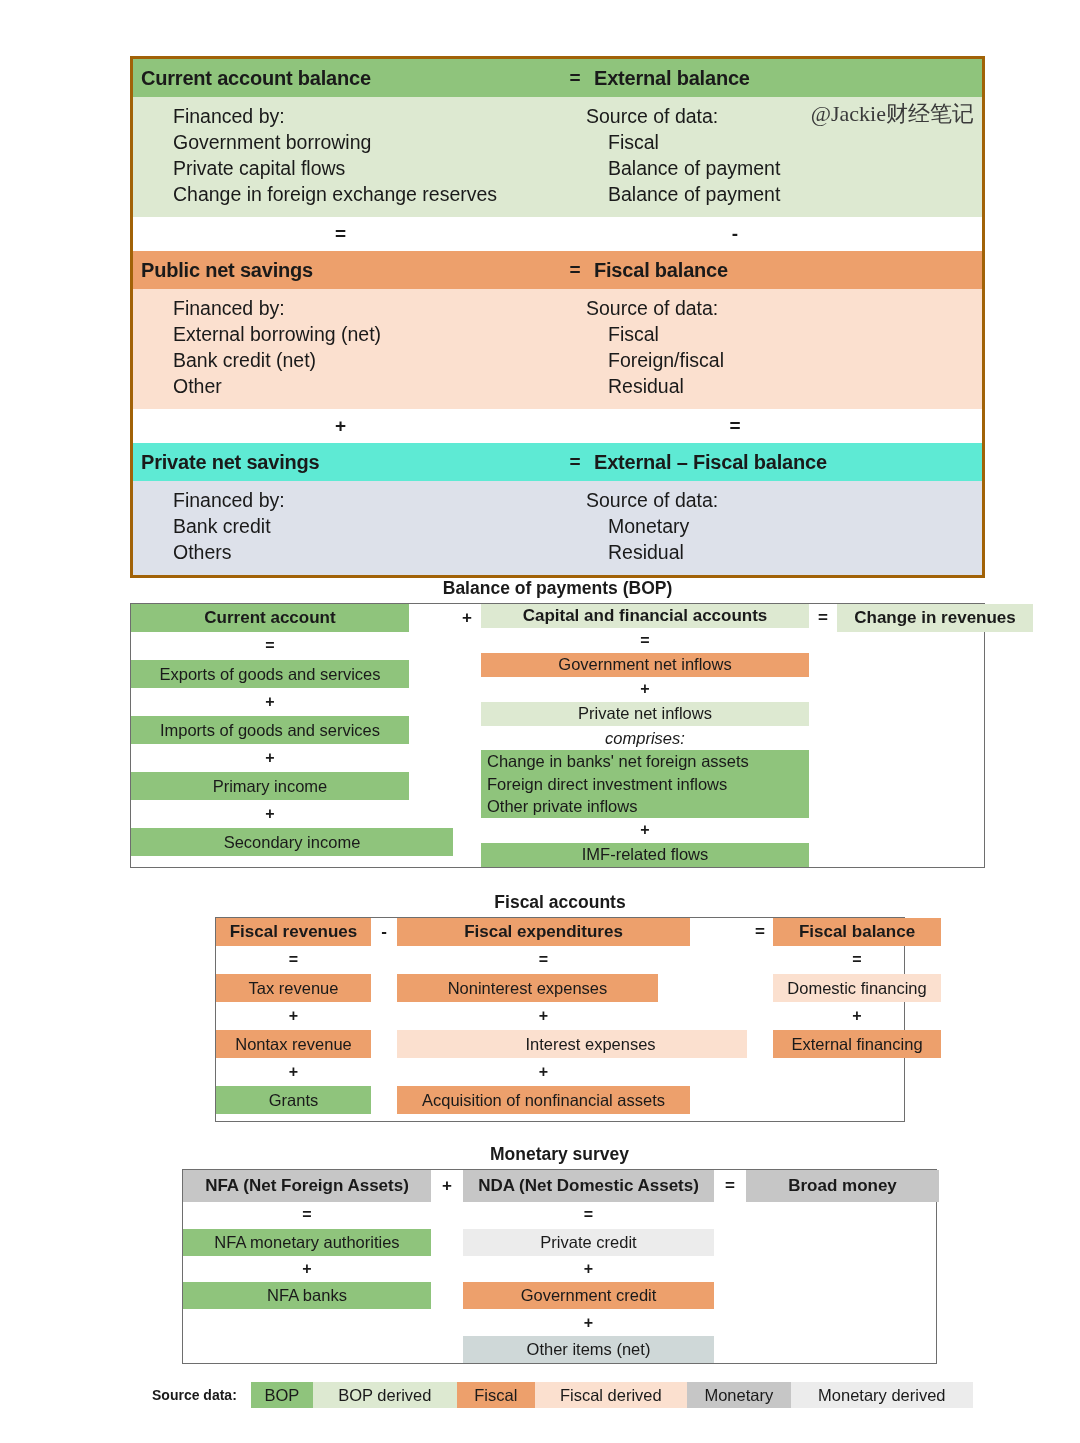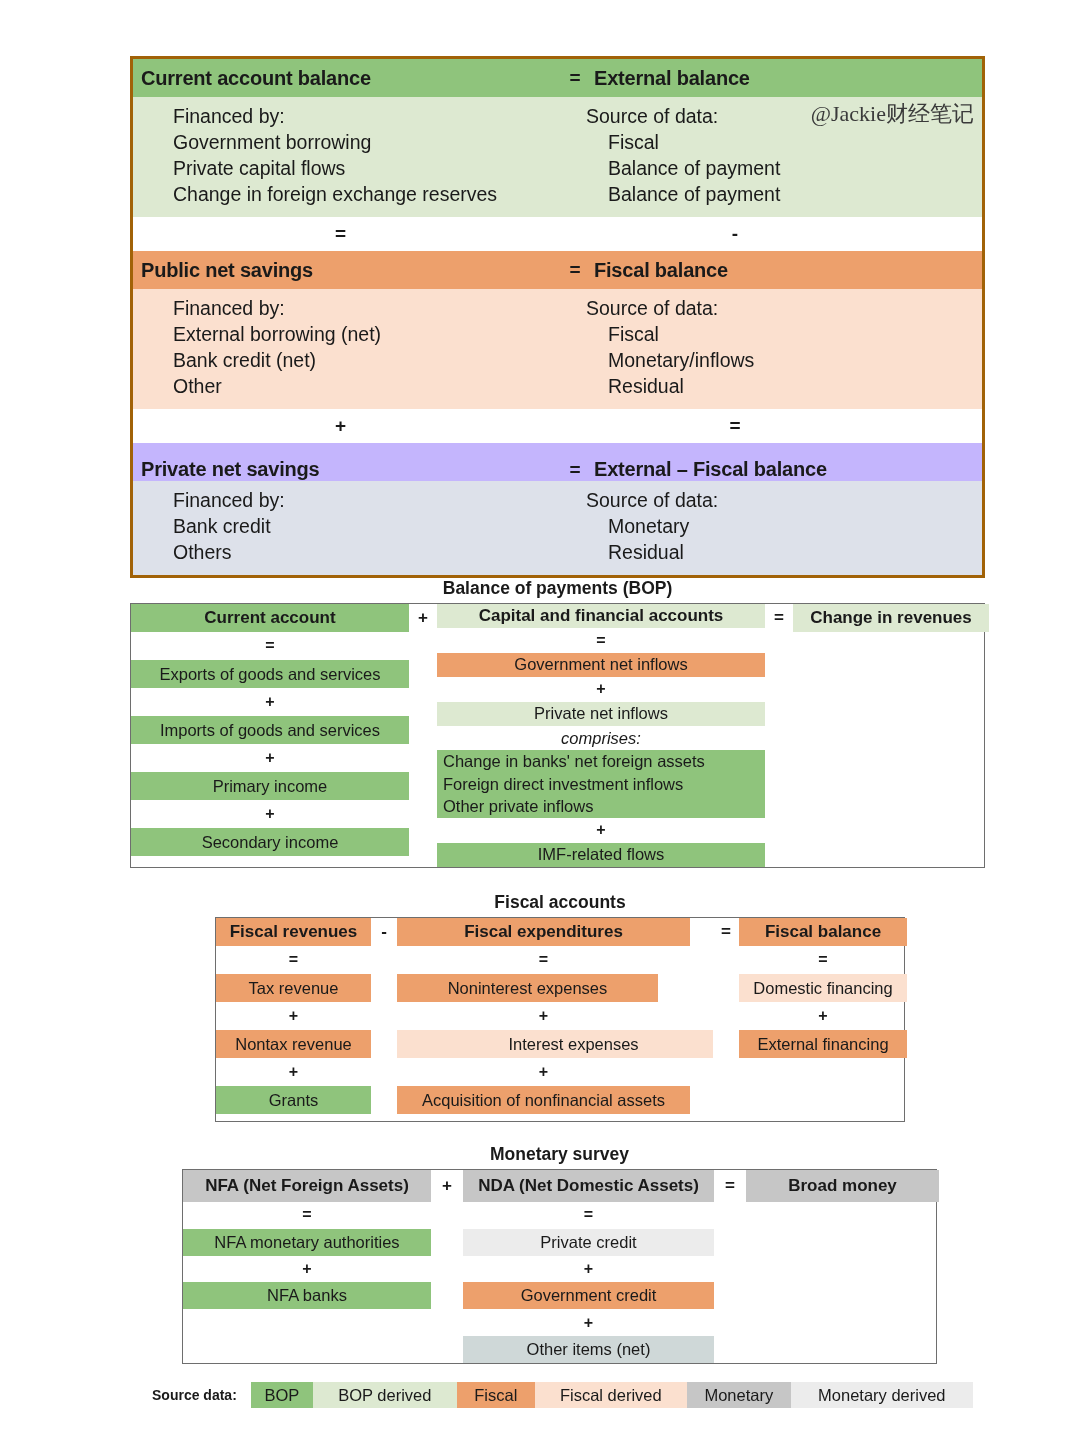--- a/index.html
+++ b/index.html
@@ -24,21 +24,21 @@
   .bl-body .ln{font-size:19.5px;line-height:26px;white-space:nowrap;}
   .bl-body .ln.ind{padding-left:22px;}
   .sep{display:flex;height:34px;align-items:center;background:#fff;}
   .sep .s-l{width:415px;text-align:center;font-weight:bold;font-size:19px;}
   .sep .s-r{flex:1;text-align:center;font-weight:bold;font-size:19px;padding-right:60px;}
 
   .green-head{background:#8fc47c;}
   .green-body{background:#dde9d1;}
   .orange-head{background:#eda06c;}
   .orange-body{background:#fbe0cf;}
-  .blue-head{background:#c4b5fd;align-items:flex-end;}
+  .blue-head{background:#5eead4;}
   .blue-body{background:#dde1ea;}
 
   .watermark{position:absolute;right:8px;top:-4px;font-size:22px;color:#3a3a3a;
              font-family:"Liberation Serif", serif;white-space:nowrap;}
 
   
   .tbl-title{text-align:center;font-weight:bold;font-size:17.5px;margin-bottom:4px;}
   .tbl{border:1px solid #6e6e6e;box-sizing:border-box;background:#fff;display:flex;}
   .tcol{display:flex;flex-direction:column;}
   .opcol{display:flex;flex-direction:column;}
@@ -115,21 +115,21 @@
       <div class="bl-body orange-body">
         <div class="col-l">
           <div class="ln">Financed by:</div>
           <div class="ln">External borrowing (net)</div>
           <div class="ln">Bank credit (net)</div>
           <div class="ln">Other</div>
         </div>
         <div class="col-r">
           <div class="ln">Source of data:</div>
           <div class="ln ind">Fiscal</div>
-          <div class="ln ind">Monetary/inflows</div>
+          <div class="ln ind">Foreign/fiscal</div>
           <div class="ln ind">Residual</div>
         </div>
       </div>
       <div class="sep">
         <span class="s-l">+</span>
         <span class="s-r">=</span>
       </div>
       <div class="bl-head blue-head">
         <span class="lhs">Private net savings</span>
         <span class="op">=</span>
@@ -154,21 +154,21 @@
     <div class="tbl" id="bop">
         <div class="tcol">
           <div class="cell bold c-bop" style="width: 278px; height: 28px;">Current account</div>
           <div class="cell op" style="height: 28px; width: 278px;">=</div>
           <div class="cell c-bop" style="height: 28px; width: 278px;">Exports of goods and services</div>
           <div class="cell op" style="height: 28px; width: 278px;">+</div>
           <div class="cell c-bop" style="height: 28px; width: 278px;">Imports of goods and services</div>
           <div class="cell op" style="height: 28px; width: 278px;">+</div>
           <div class="cell c-bop" style="height: 28px; width: 278px;">Primary income</div>
           <div class="cell op" style="height: 28px; width: 278px;">+</div>
-          <div class="cell c-bop" style="height: 28px; width: 278px;">Secondary income</div>
+          <div class="cell c-bop" style="height: 28px; width: 322px;">Secondary income</div>
         </div>
         <div class="opcol">
           <div class="cell bold " style="width: 28px; height: 28px;">+</div>
         </div>
         <div class="tcol">
           <div class="cell bold c-bopd" style="width: 328px; height: 28px;">Capital and financial accounts</div>
           <div class="cell op" style="height: 28px; width: 328px;">=</div>
           <div class="cell c-fis" style="height: 28px; width: 328px;">Government net inflows</div>
           <div class="cell op" style="height: 28px; width: 328px;">+</div>
           <div class="cell c-bopd" style="height: 28px; width: 328px;">Private net inflows</div>
@@ -201,21 +201,21 @@
           <div class="cell c-bop" style="height: 28px; width: 155px;">Grants</div>
         </div>
         <div class="opcol">
           <div class="cell bold " style="width: 26px; height: 28px;">-</div>
         </div>
         <div class="tcol">
           <div class="cell bold c-fis" style="width: 293px; height: 28px;">Fiscal expenditures</div>
           <div class="cell op" style="height: 28px; width: 293px;">=</div>
           <div class="cell c-fis" style="height: 28px; width: 261px;">Noninterest expenses</div>
           <div class="cell op" style="height: 28px; width: 293px;">+</div>
-          <div class="cell c-fisd" style="height: 28px; width: 316px; padding-left: 37px;">Interest expenses</div>
+          <div class="cell c-fisd" style="height: 28px; width: 350px; padding-left: 37px;">Interest expenses</div>
           <div class="cell op" style="height: 28px; width: 293px;">+</div>
           <div class="cell c-fis" style="height: 28px; width: 293px;">Acquisition of nonfinancial assets</div>
         </div>
         <div class="opcol">
           <div class="cell bold " style="width: 26px; height: 28px;">=</div>
         </div>
         <div class="tcol">
           <div class="cell bold c-fis" style="width: 168px; height: 28px;">Fiscal balance</div>
           <div class="cell op" style="height: 28px; width: 168px;">=</div>
           <div class="cell c-fisd" style="height: 28px; width: 168px;">Domestic financing</div>

